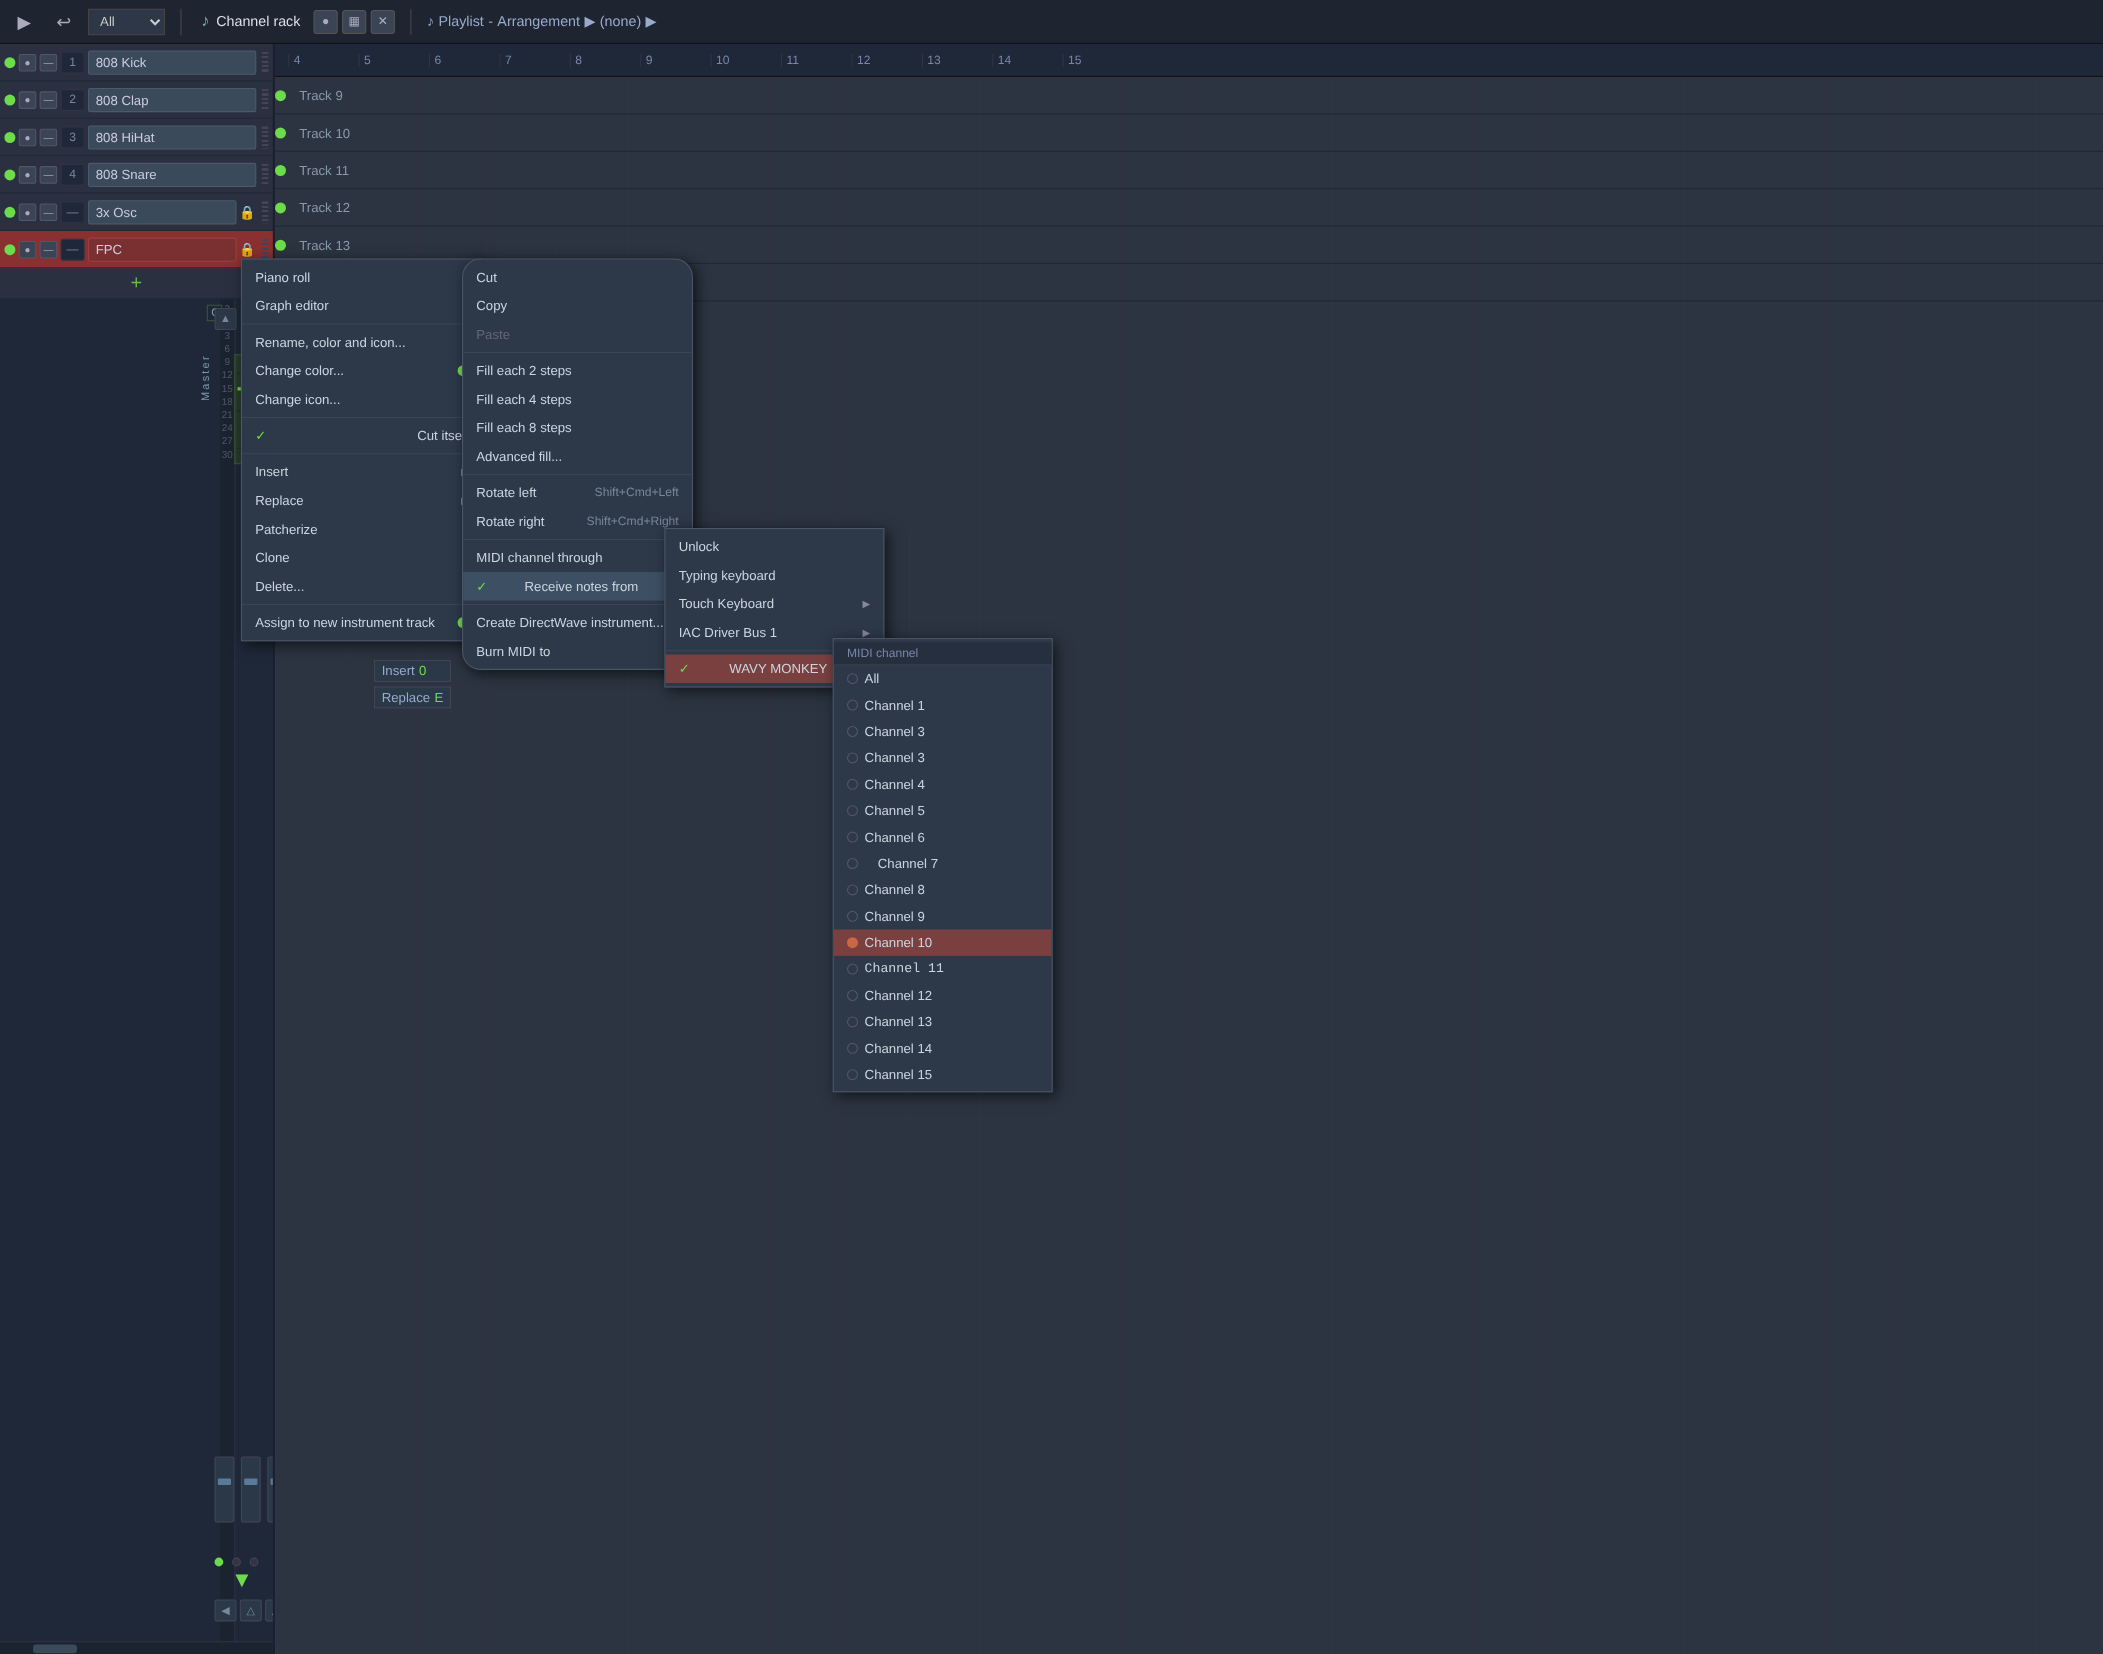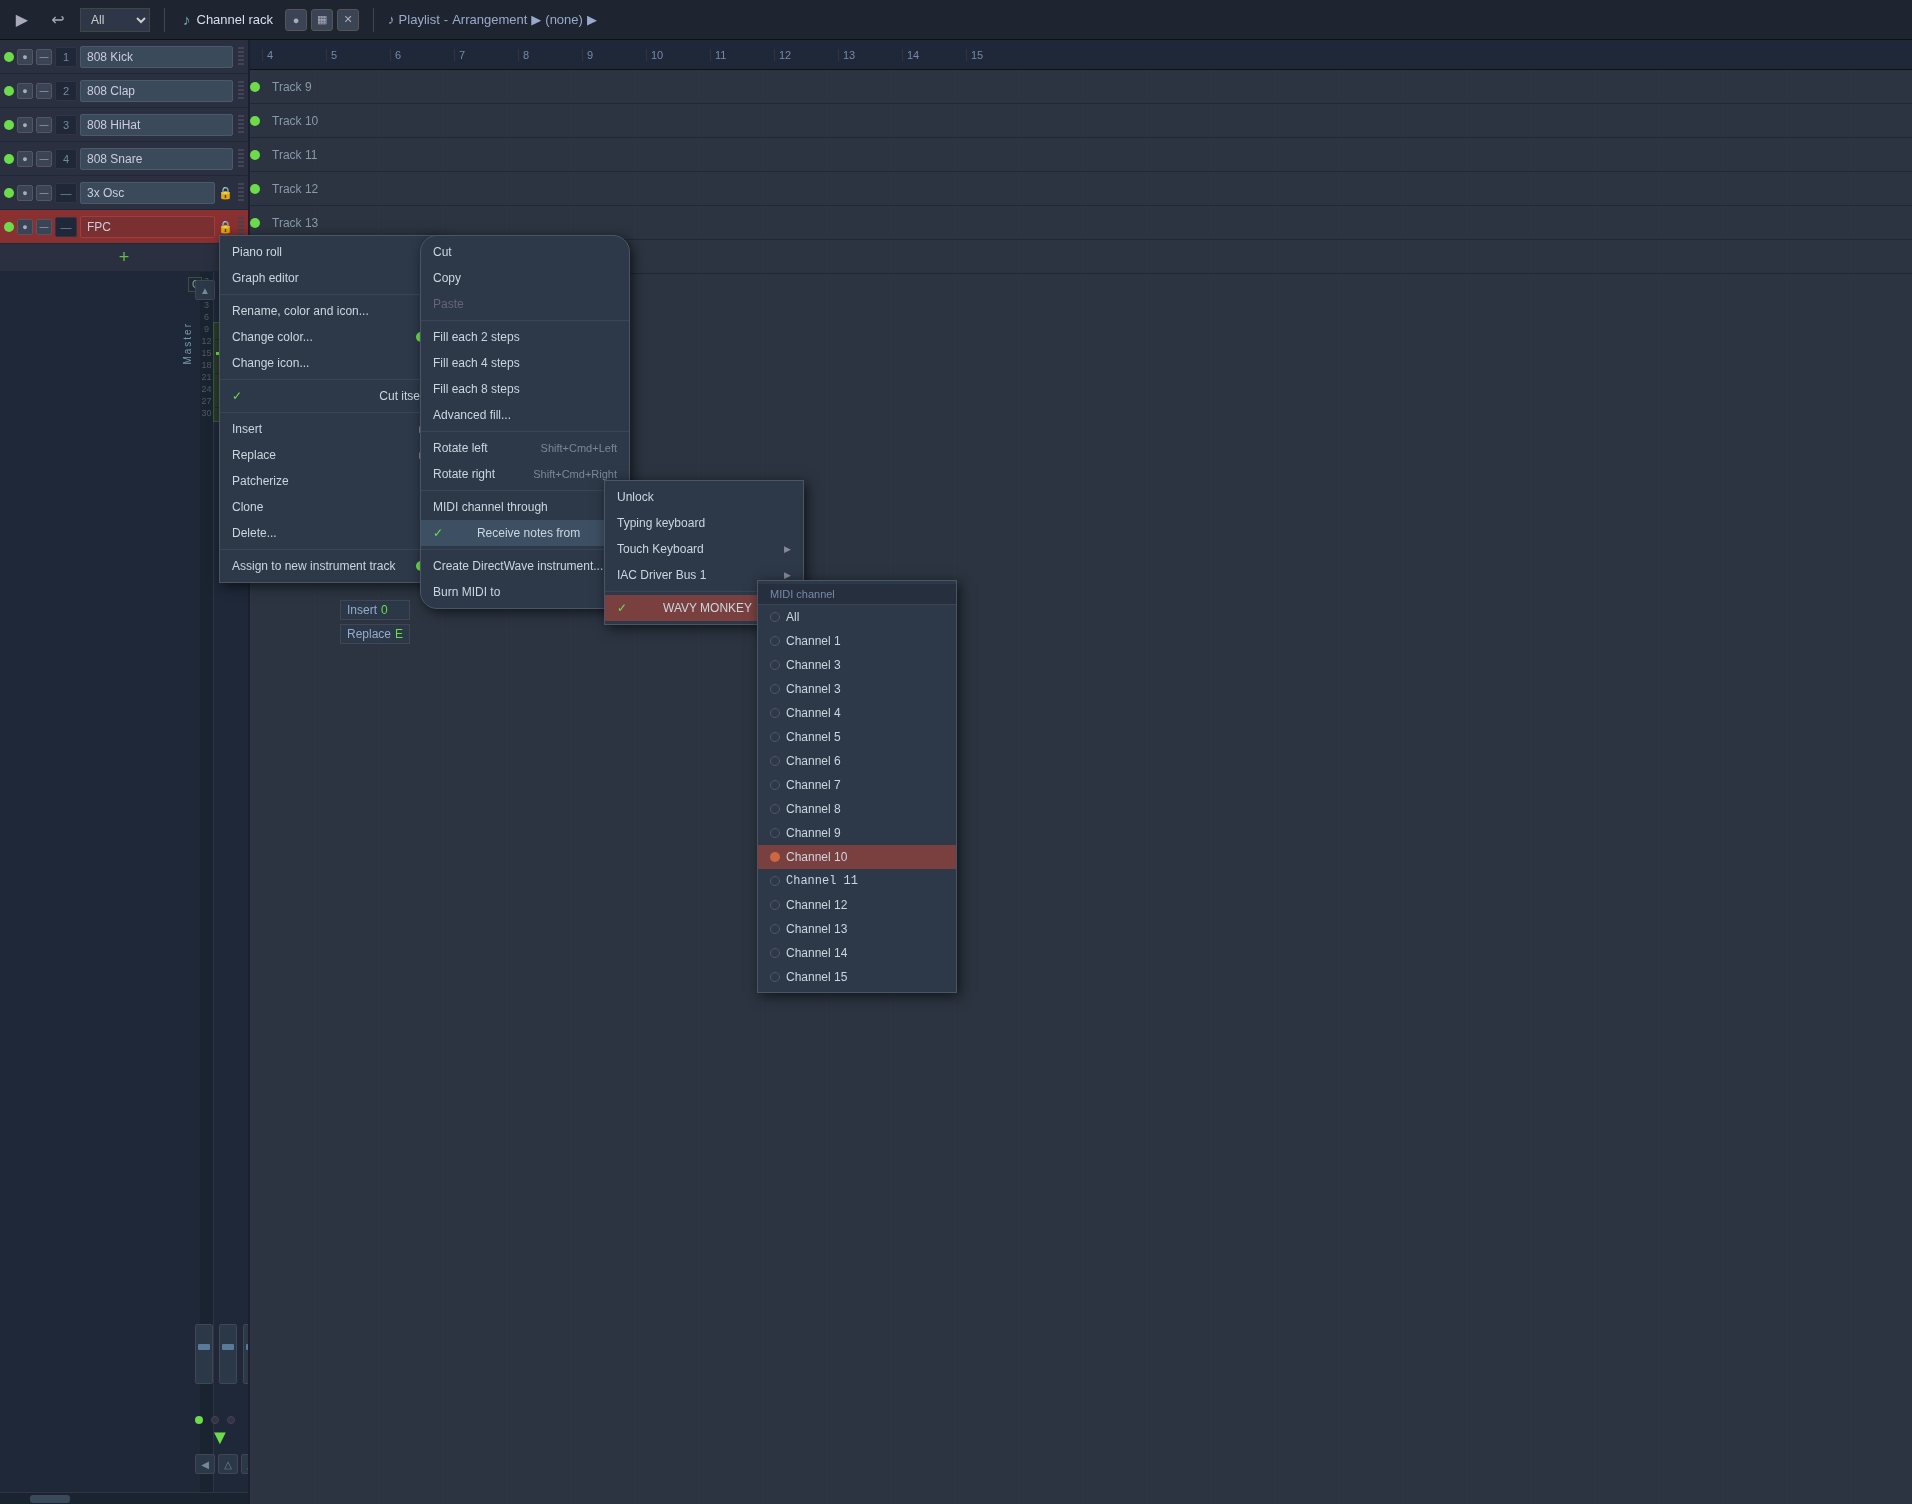--- a/index.html
+++ b/index.html
@@ -670,21 +670,21 @@
       <span>Channel 5</span>
     </span>
   </div>
   <div class="ctx-item" style="padding: 2px 12px; height:24px;">
     <span style="display:flex;align-items:center;gap:6px;">
       <span style="width:10px;height:10px;border-radius:50%;border:1px solid #556;display:inline-block;"></span>
       <span>Channel 6</span>
     </span>
   </div>
   <div class="ctx-item" style="padding: 2px 12px; height:24px;">
-    <span style="display:flex;align-items:center;gap:6px;">
+    <span style="display:flex;align-items:center;gap:18px;">
       <span style="width:10px;height:10px;border-radius:50%;border:1px solid #556;display:inline-block;"></span>
       <span>Channel 7</span>
     </span>
   </div>
   <div class="ctx-item" style="padding: 2px 12px; height:24px;">
     <span style="display:flex;align-items:center;gap:6px;">
       <span style="width:10px;height:10px;border-radius:50%;border:1px solid #556;display:inline-block;"></span>
       <span>Channel 8</span>
     </span>
   </div>

